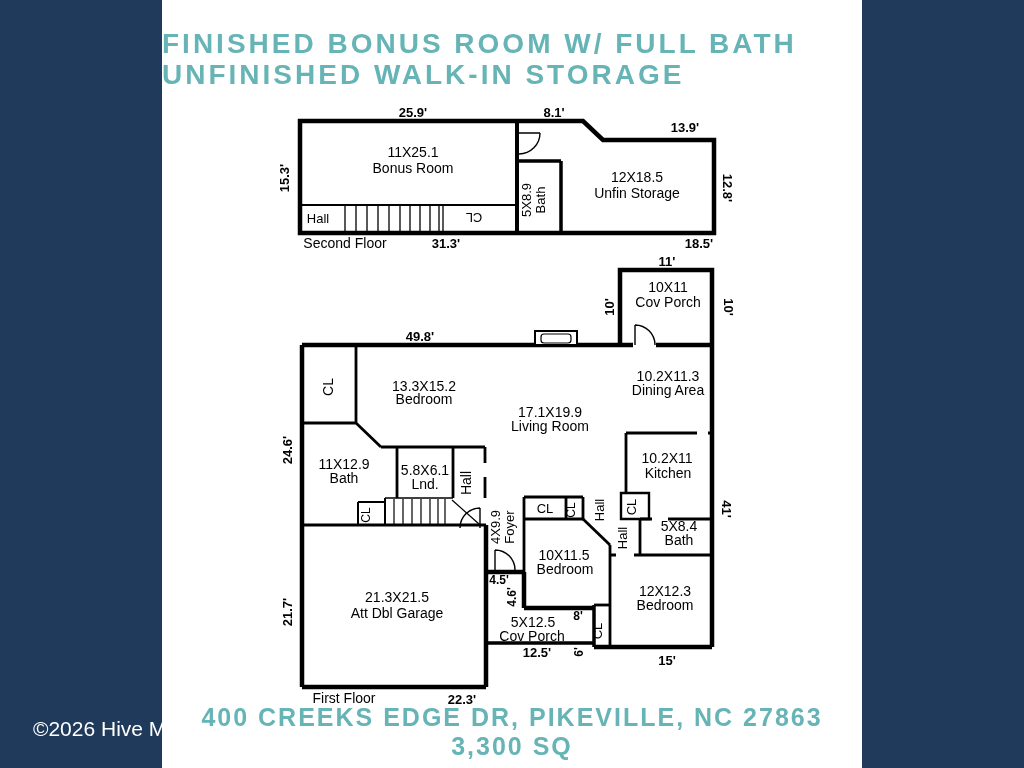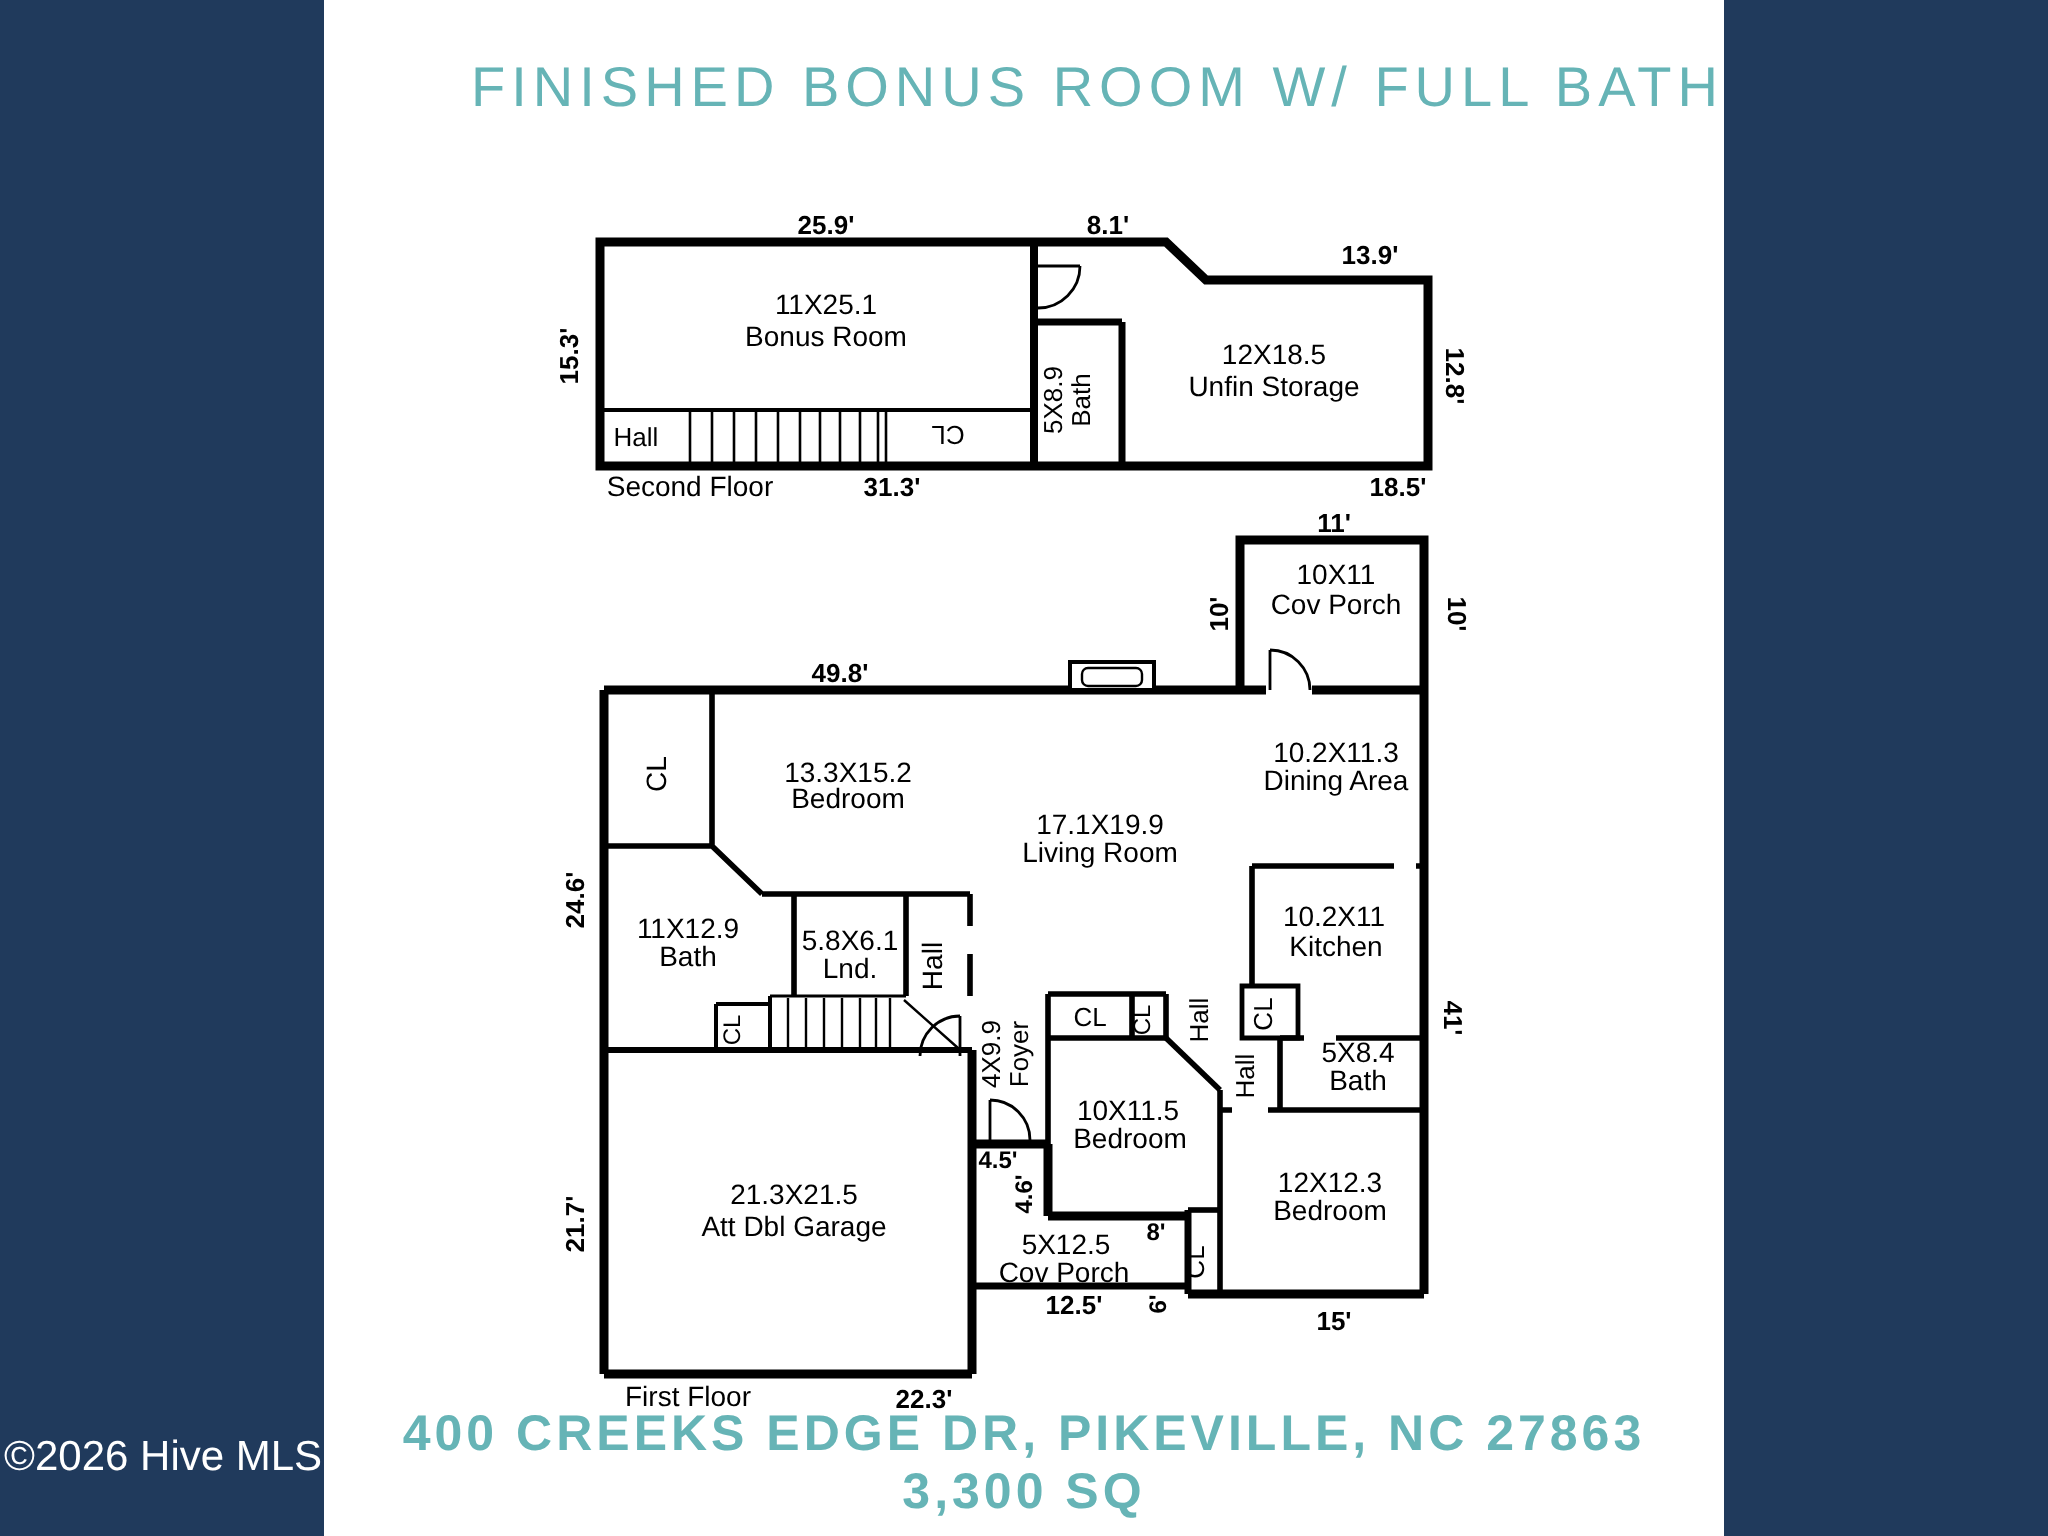--- a/index.html
+++ b/index.html
@@ -7,43 +7,44 @@
     width:1024px;height:768px;position:relative;overflow:hidden;
     background:#203a5c;
     font-family:"Liberation Sans", sans-serif;
   }
   .paper{
     position:absolute;left:162px;top:0;width:700px;height:768px;
     background:#ffffff;
   }
   .title{
     position:absolute;left:162px;top:28px;width:700px;
-    text-align:right;color:#66b4b6;font-weight:normal;
+    text-align:left;color:#66b4b6;font-weight:bold;
     font-size:28px;line-height:31px;letter-spacing:3px;
   }
   .footerblock{
     position:absolute;left:150px;top:703px;width:724px;
     text-align:center;color:#66b4b6;font-weight:bold;
     font-size:25px;line-height:29px;letter-spacing:2px;
   }
   .watermark{
     position:absolute;left:2px;top:717px;width:190px;
-    color:#ffffff;font-size:21px;letter-spacing:0px;white-space:nowrap;
+    color:#ffffff;font-size:21px;letter-spacing:0px;white-space:nowrap;text-align:right;
   }
   svg{position:absolute;left:0;top:0;}
   svg path{fill:none;stroke:#000;}
   svg text{fill:#000;font-family:"Liberation Sans", sans-serif;}
 </style>
 </head>
 <body>
 
 <div class="paper"></div>
 
 <div class="title">
   <div>FINISHED BONUS ROOM W/ FULL BATH</div>
+  <div>UNFINISHED WALK-IN STORAGE</div>
 </div>
 
 <svg width="1024" height="768" viewBox="0 0 1024 768">
 
   <g>
     <path stroke-width="4.5" d="M300,121 H583 L603,140 H714 V233 H300 Z"></path>
     <path stroke-width="4" d="M517,121 V233"></path>
     <path stroke-width="3.5" d="M517,161 H561 M561,161 V233"></path>
     <path stroke-width="2" d="M300,205 H517"></path>
     <path stroke-width="1.3" d="M345,206 V231 M356,206 V231 M367,206 V231 M378,206 V231 M389,206 V231 M400,206 V231 M410,206 V231 M420,206 V231 M430,206 V231 M439,206 V231 M443,206 V231"></path>

